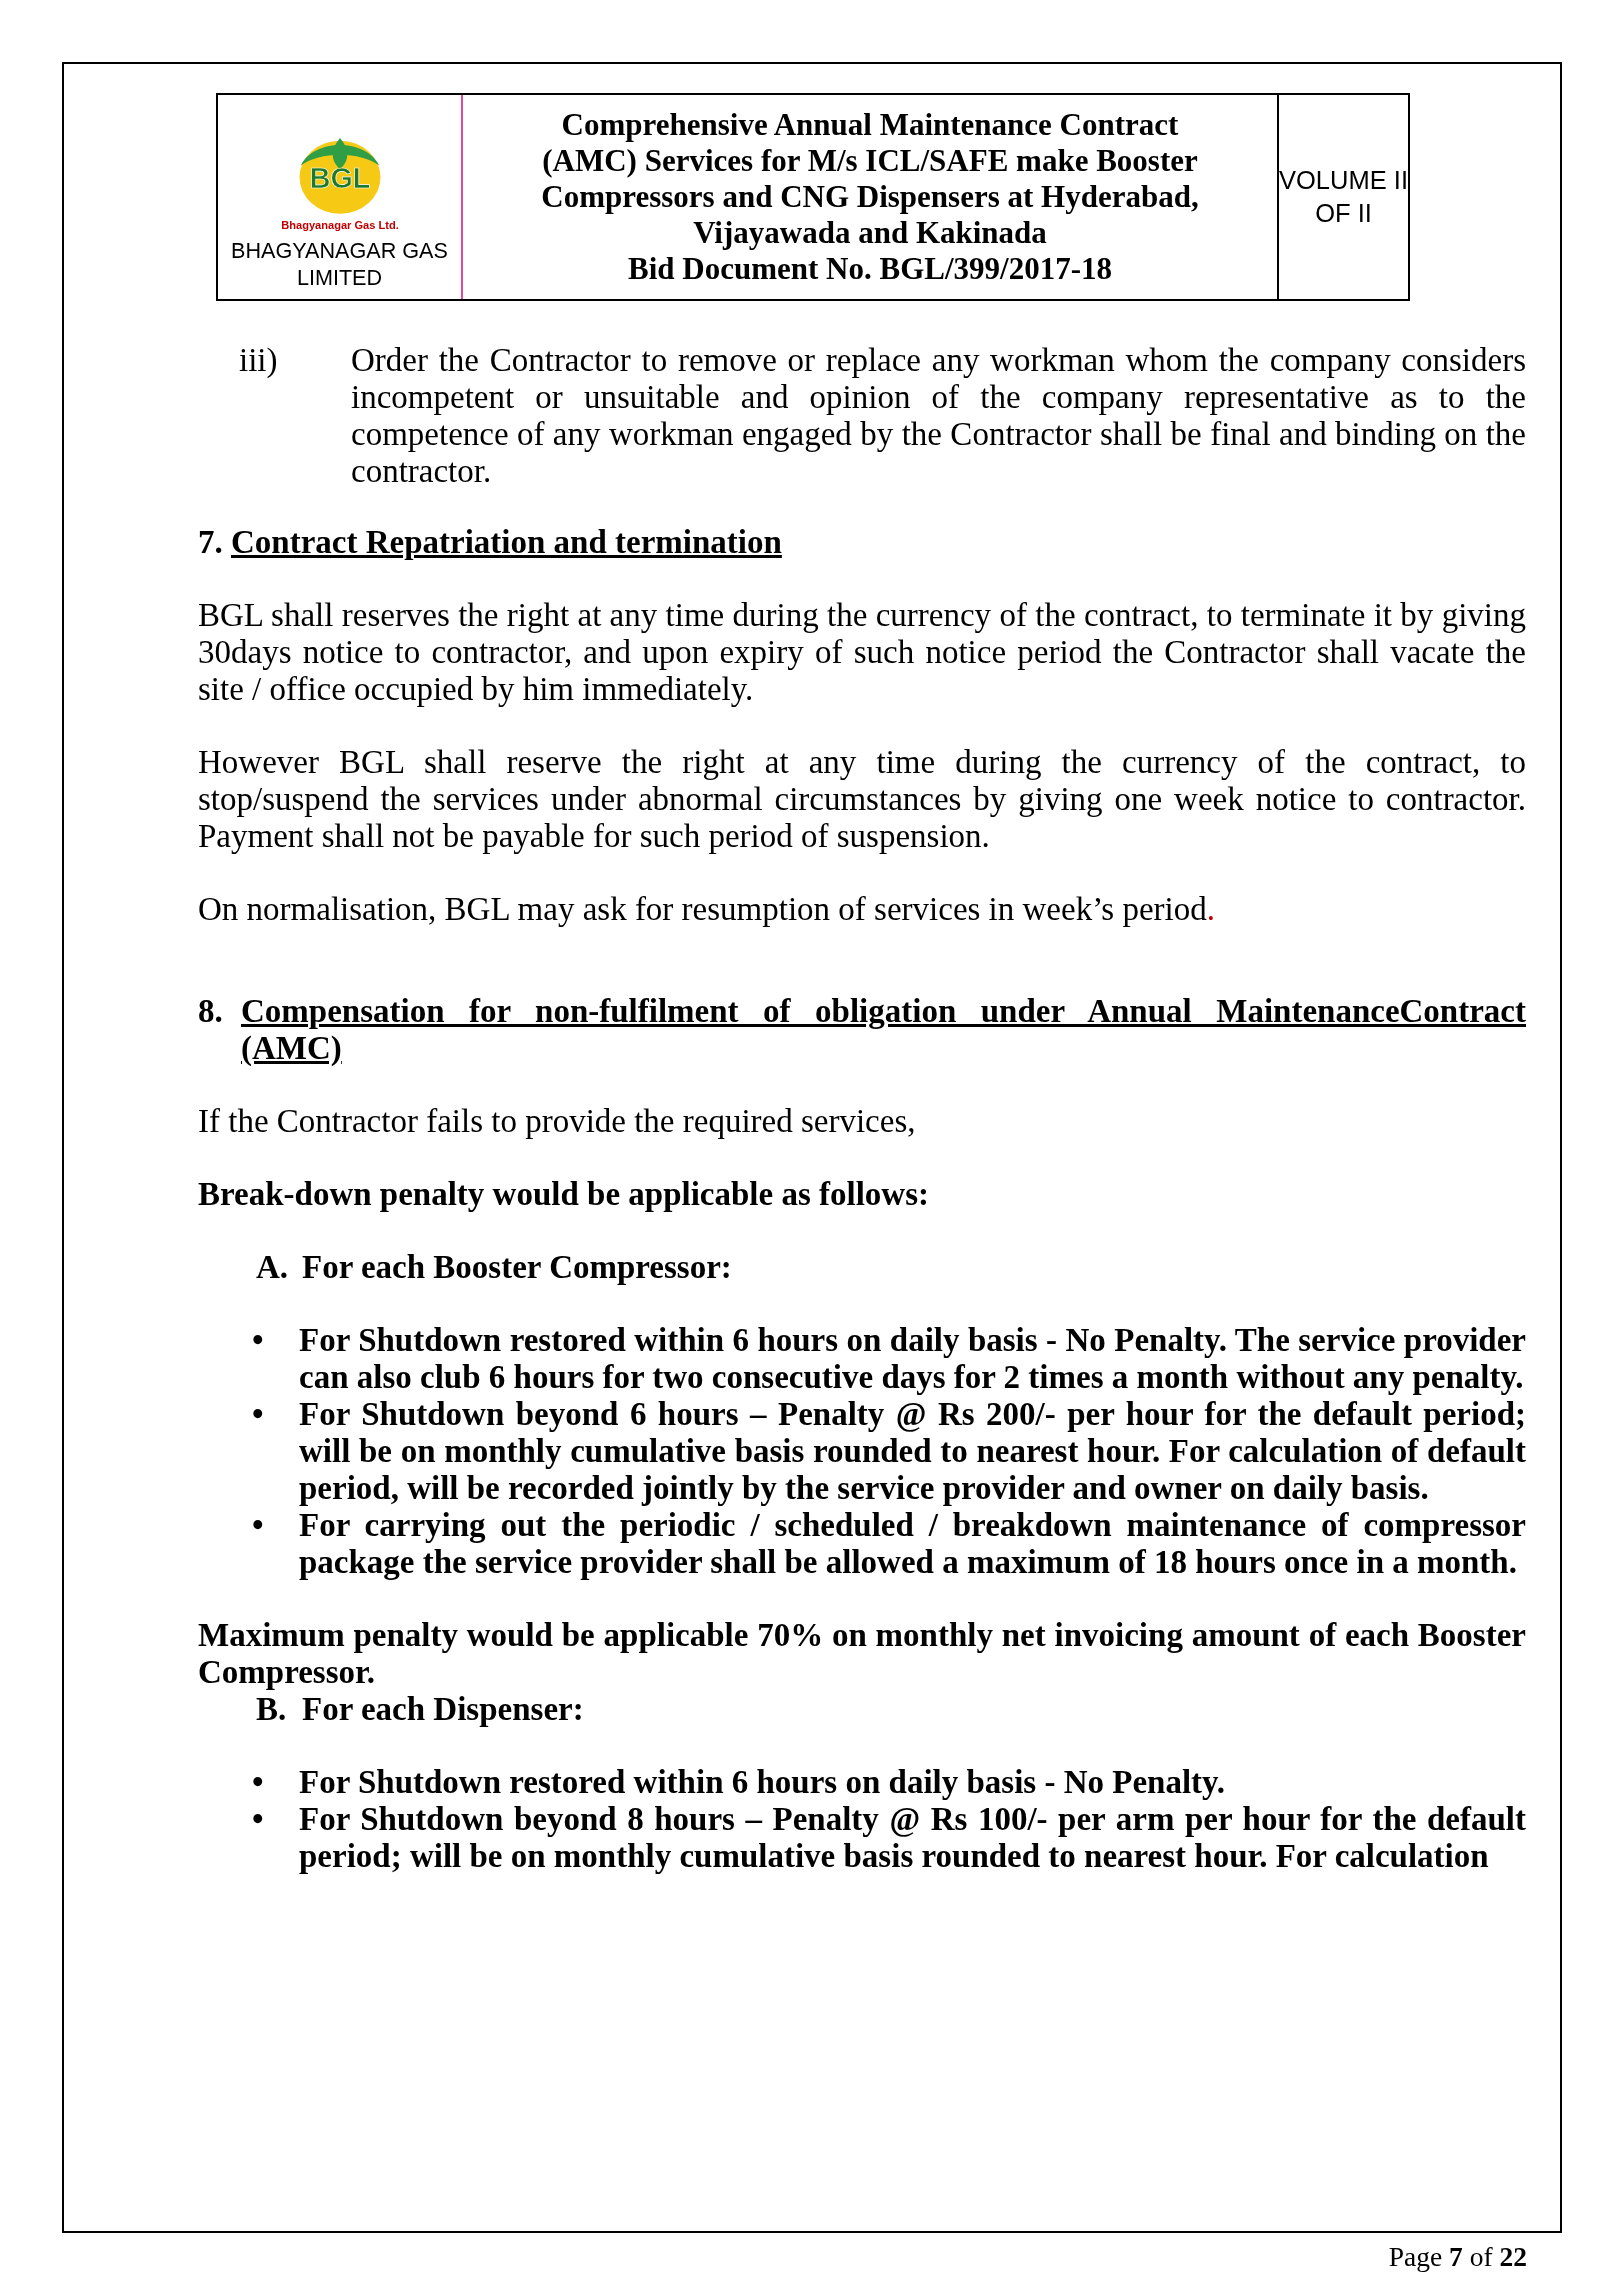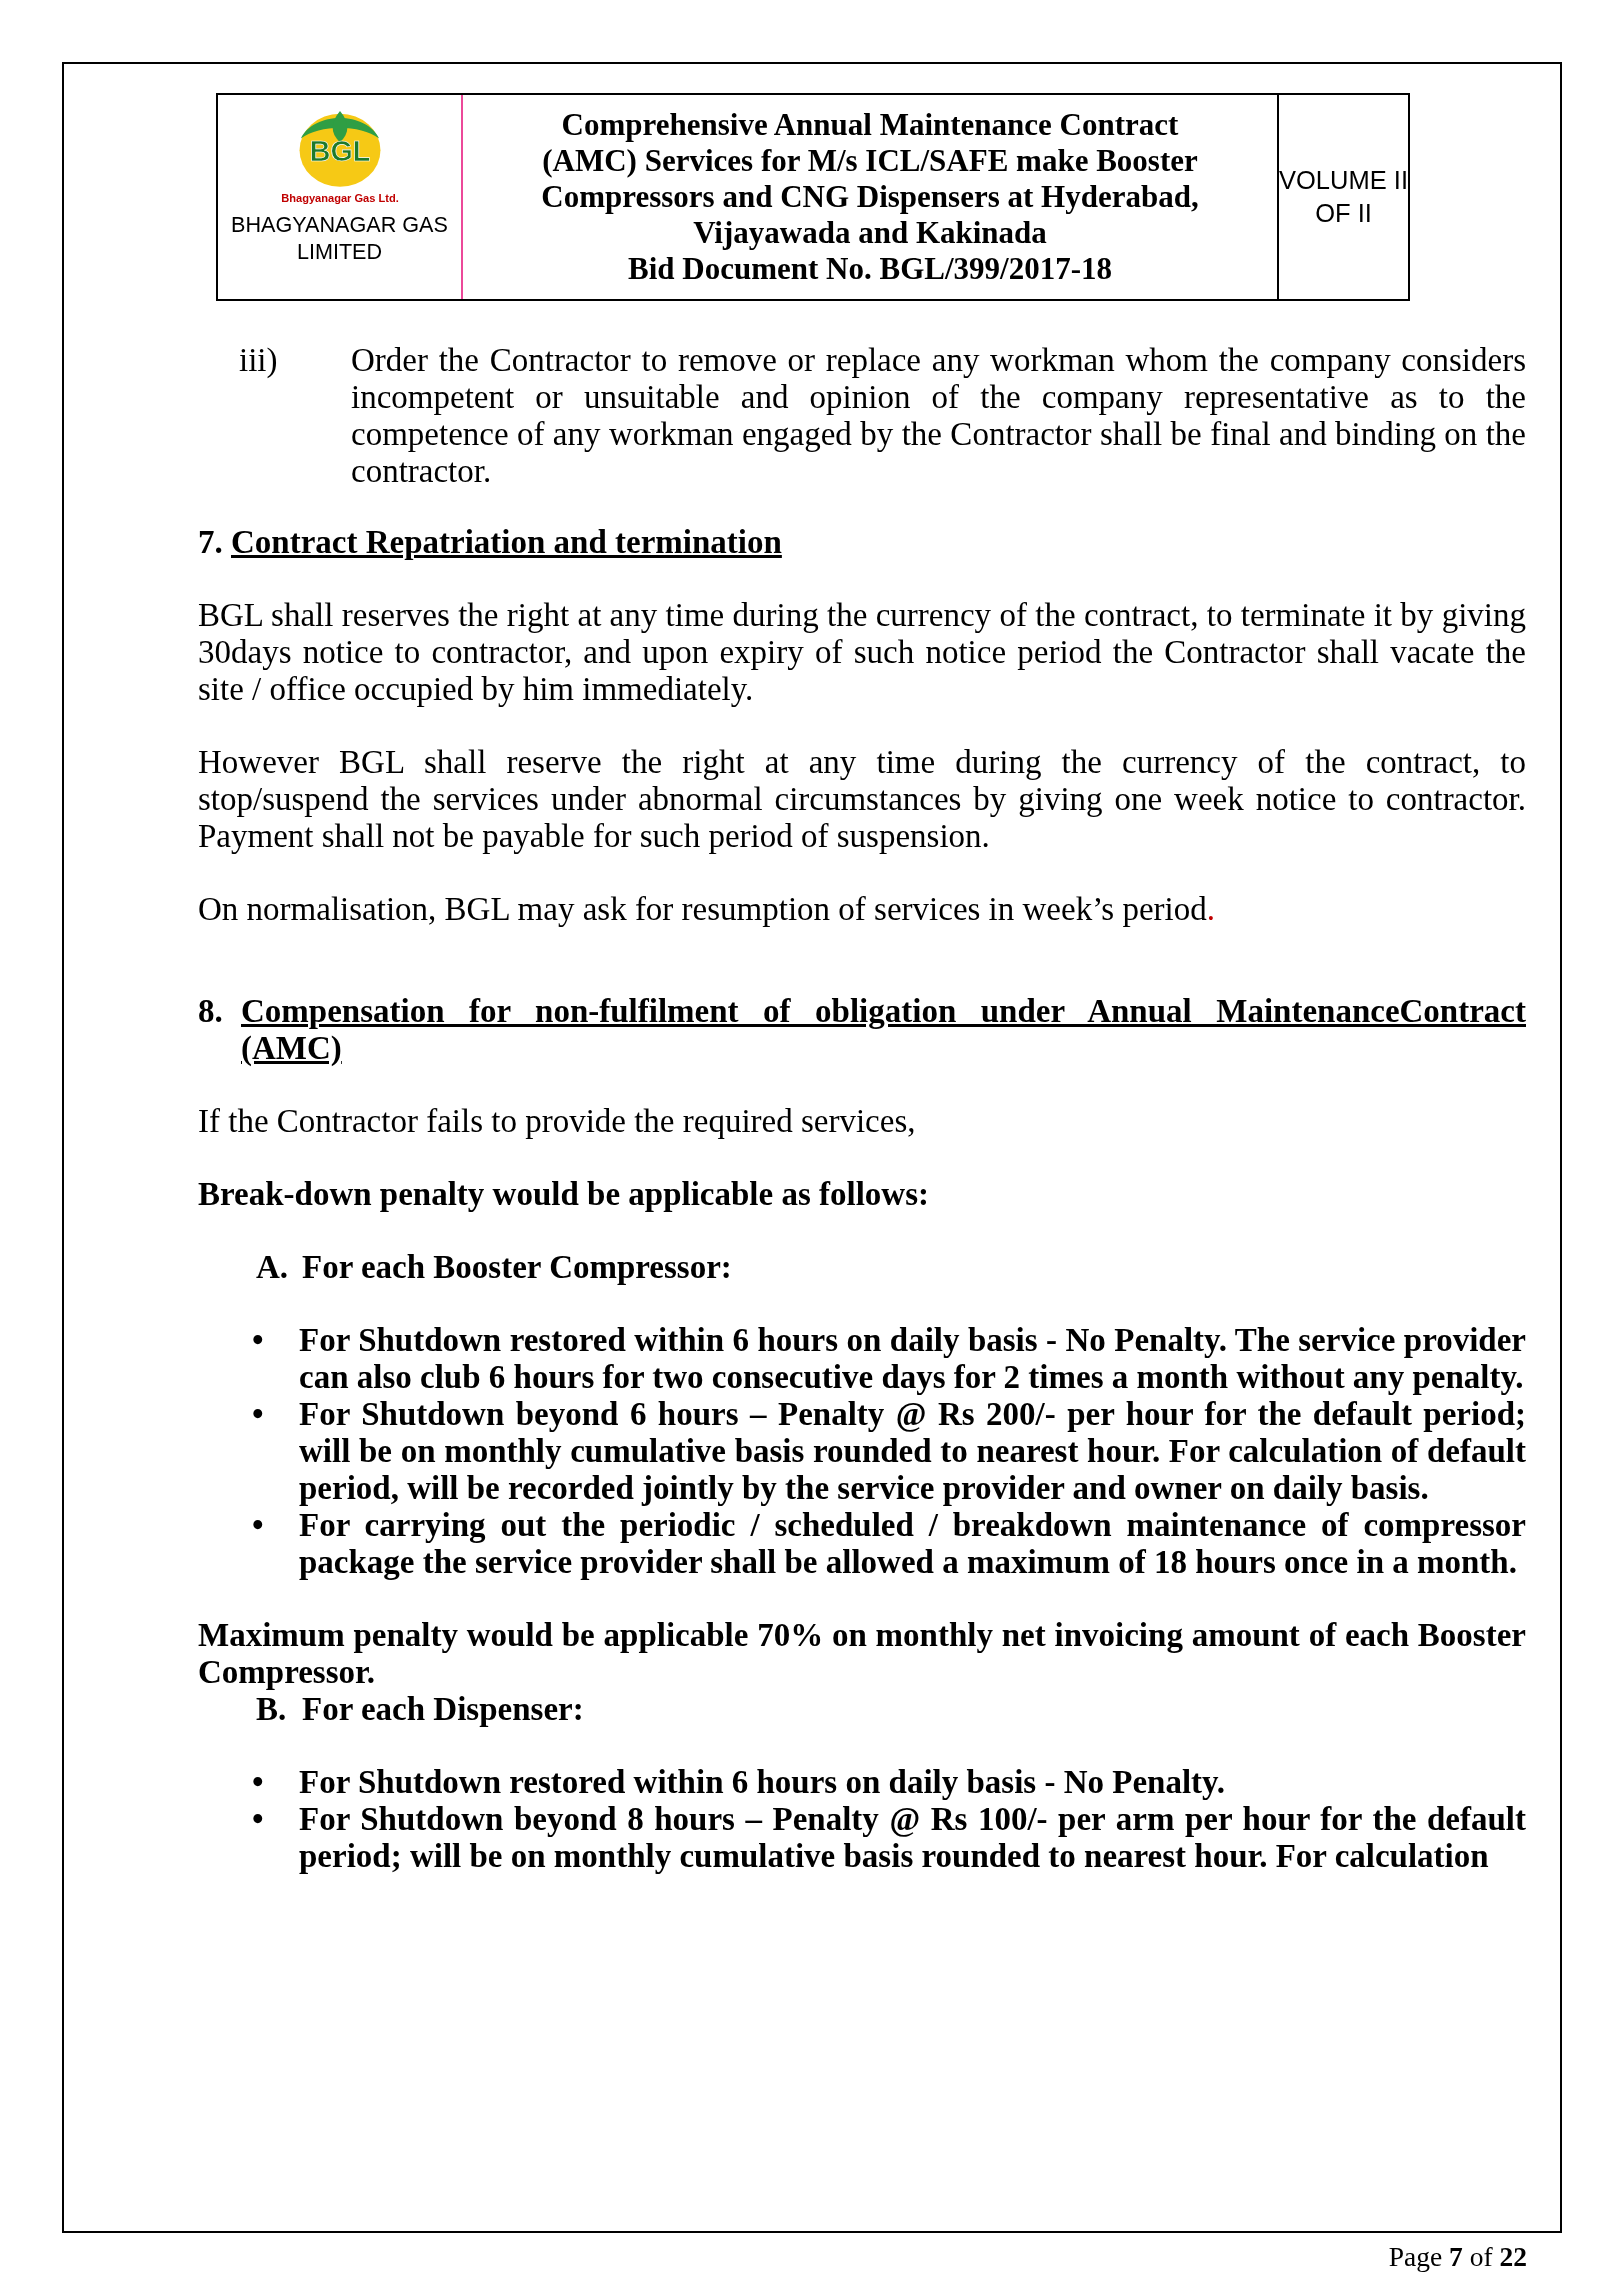--- a/index.html
+++ b/index.html
@@ -3,21 +3,21 @@
 <meta charset="utf-8">
 <style>
   * { margin:0; padding:0; box-sizing:border-box; }
   html, body { width:1623px; height:2295px; background:#ffffff; }
   body { font-family:"Liberation Serif", serif; font-size:33px; color:#000; }
   .page { position:relative; width:1623px; height:2295px; background:#fff; overflow:hidden; }
   .border-box { position:absolute; left:62px; top:62px; width:1500px; height:2171px; border:2px solid #000; }
 
   
   .header-table { display:flex; width:1194px; margin:29.4px 0 0 152px; border:2px solid #000; }
-  .cell-logo { width:243px; flex:none; display:flex; flex-direction:column; align-items:center; justify-content:flex-start; padding:7.9px 5.2px; }
+  .cell-logo { width:243px; flex:none; display:flex; flex-direction:column; align-items:center; justify-content:flex-end; padding:7.9px 5.2px; }
   .logo-brand { font:bold 44px "Liberation Sans", sans-serif; fill:#1d7a2b; stroke:#ffffff; stroke-width:1px; }
   .logo-caption { font:bold 17px "Liberation Sans", sans-serif; fill:#c00000; }
   .org-name { font-family:"Liberation Sans", sans-serif; font-size:21.6px; line-height:27px; text-align:center; margin-top:2.6px; }
   .cell-title { flex:1; border-left:2px solid #ec4899; border-right:2px solid #000; text-align:center; padding:11.8px 17px; font-weight:bold; font-size:31px; line-height:36px; }
   .title-line { display:block; }
   .cell-volume { width:129px; flex:none; display:flex; flex-direction:column; align-items:center; justify-content:center; font-family:"Liberation Sans", sans-serif; font-size:25.5px; line-height:33px; text-align:center; }
 
   
   .content { padding:0 34px 0 134px; line-height:37px;font-family:Liberation Serif, serif; }
   .item-roman { display:flex; margin-top:41px; padding-left:41px; }

